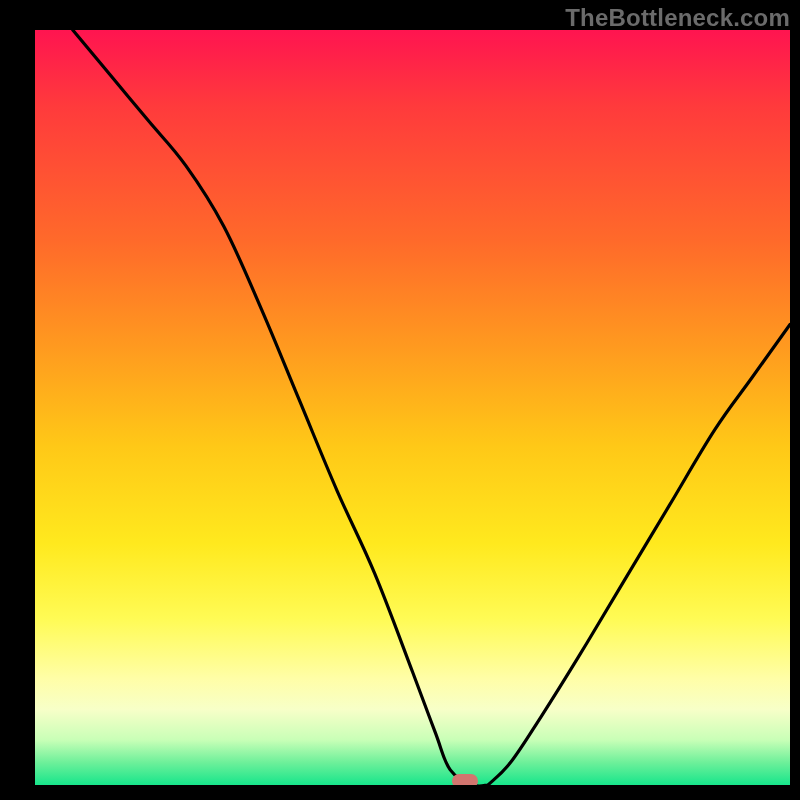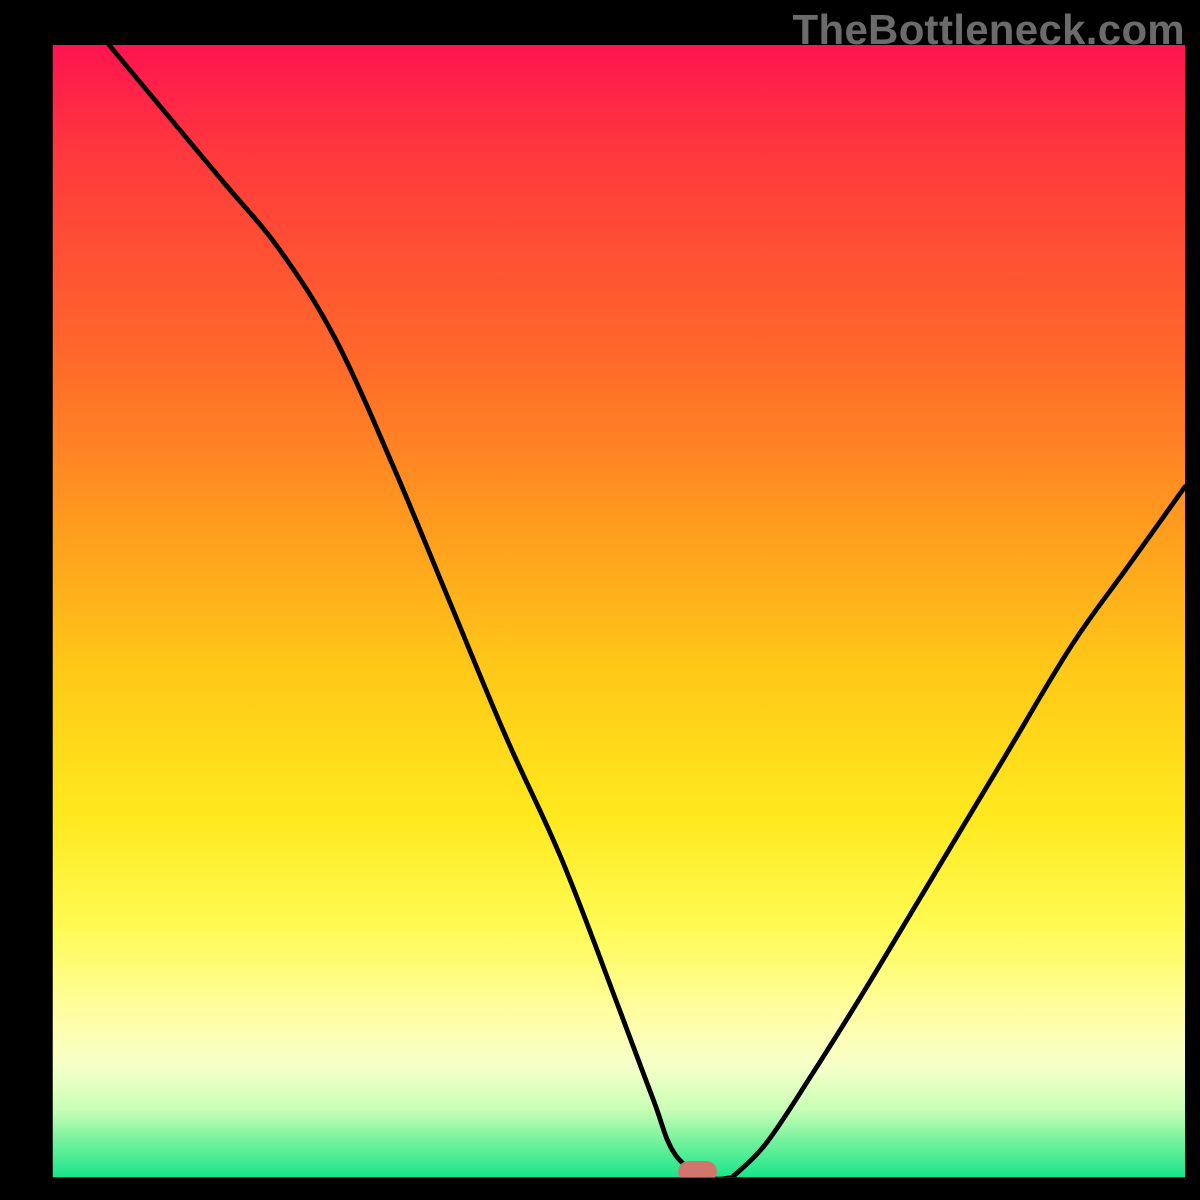--- a/index.html
+++ b/index.html
@@ -14,21 +14,21 @@
   .frame {
     position: relative;
     width: 800px;
     height: 800px;
     background: #000;
   }
   .watermark {
     position: absolute;
     top: 4px;
     right: 10px;
-    font-size: 28px;
+    font-size: 24px;
     color: #6b6b6b;
     font-weight: 600;
     letter-spacing: 0.2px;
     user-select: none;
   }
   .plot-area {
     position: absolute;
     left: 35px;
     top: 30px;
     width: 755px;   

